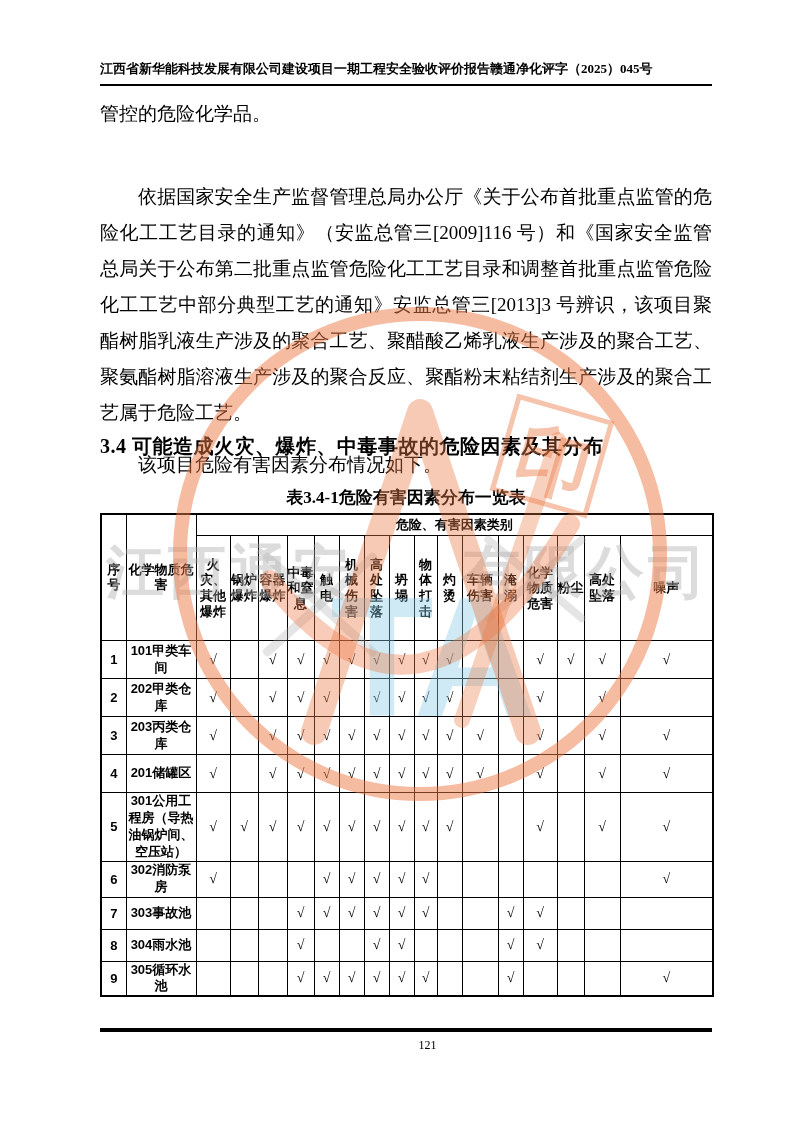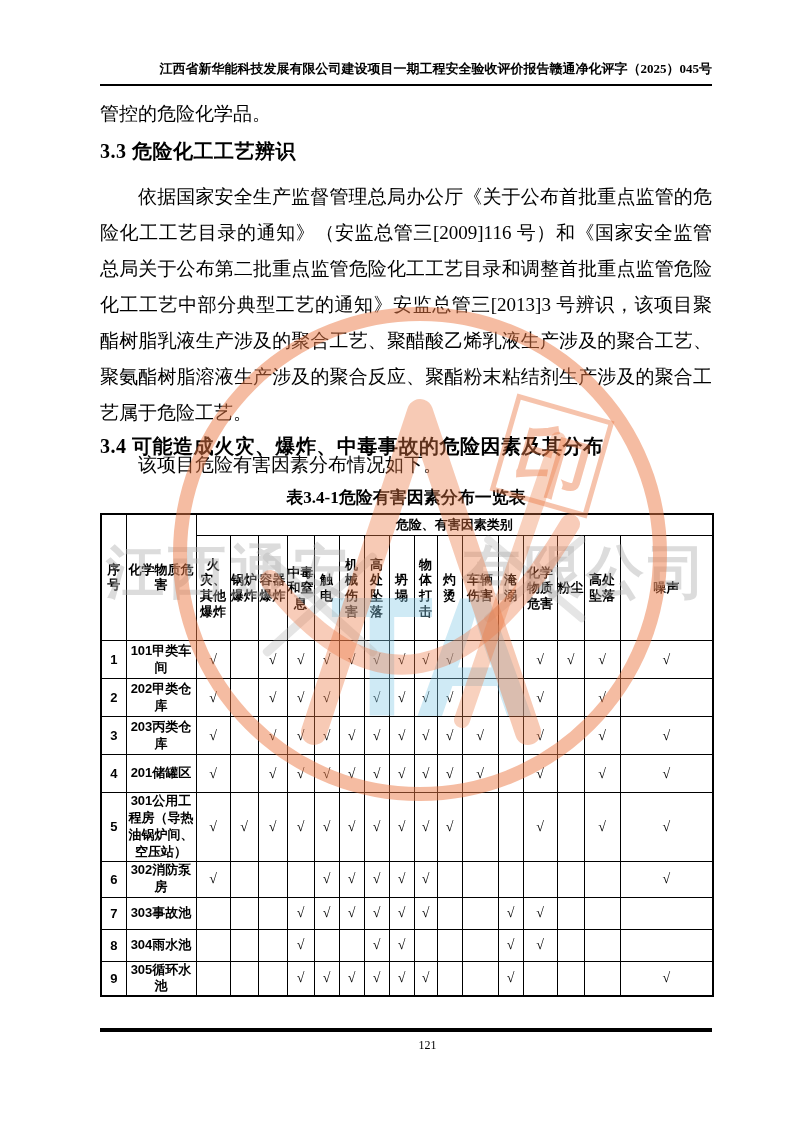--- a/index.html
+++ b/index.html
@@ -4,21 +4,21 @@
 <style>
   html,body { margin:0; padding:0; background:#ffffff; }
   .page {
     position:relative; width:793px; height:1122px; background:#ffffff;
     font-family:"Liberation Serif", serif; color:#000; overflow:hidden;
   }
 
   
   .running-header {
     position:absolute; top:60px; left:100px; width:612px;
-    display:flex; justify-content:flex-end; align-items:flex-end;
+    display:flex; justify-content:flex-start; align-items:flex-end;
     font-size:13px; font-weight:bold; padding-bottom:6px;
     border-bottom:2px solid #000;
   }
   .running-header .rh-left { max-width:440px; }
 
   .body-line { position:absolute; left:100px; width:612px; font-size:19px; }
   .p-first   { top:101px; }
 
   .sec-head {
     position:absolute; left:100px; width:612px; font-size:20px; font-weight:bold;
@@ -92,21 +92,20 @@
 
 <div class="page">
 
   <div class="running-header">
     <span class="rh-left">江西省新华能科技发展有限公司建设项目一期工程安全验收评价报告</span>
     <span class="rh-right">赣通净化评字（2025）045号</span>
   </div>
 
   <div class="body-line p-first">管控的危险化学品。</div>
 
-  <div class="sec-head h33">3.3 危险化工工艺辨识</div>
   <div class="para">依据国家安全生产监督管理总局办公厅《关于公布首批重点监管的危险化工工艺目录的通知》（安监总管三[2009]116 号）和《国家安全监管总局关于公布第二批重点监管危险化工工艺目录和调整首批重点监管危险化工工艺中部分典型工艺的通知》安监总管三[2013]3 号辨识，该项目聚酯树脂乳液生产涉及的聚合工艺、聚醋酸乙烯乳液生产涉及的聚合工艺、聚氨酯树脂溶液生产涉及的聚合反应、聚酯粉末粘结剂生产涉及的聚合工艺属于危险工艺。</div>
 
   <div class="sec-head h34">3.4 可能造成火灾、爆炸、中毒事故的危险因素及其分布</div>
   <div class="p-after34">该项目危险有害因素分布情况如下。</div>
 
   <div class="tbl-caption">
     <span>表3.4-1</span>
     <span>危险有害因素分布一览表</span>
   </div>
 

